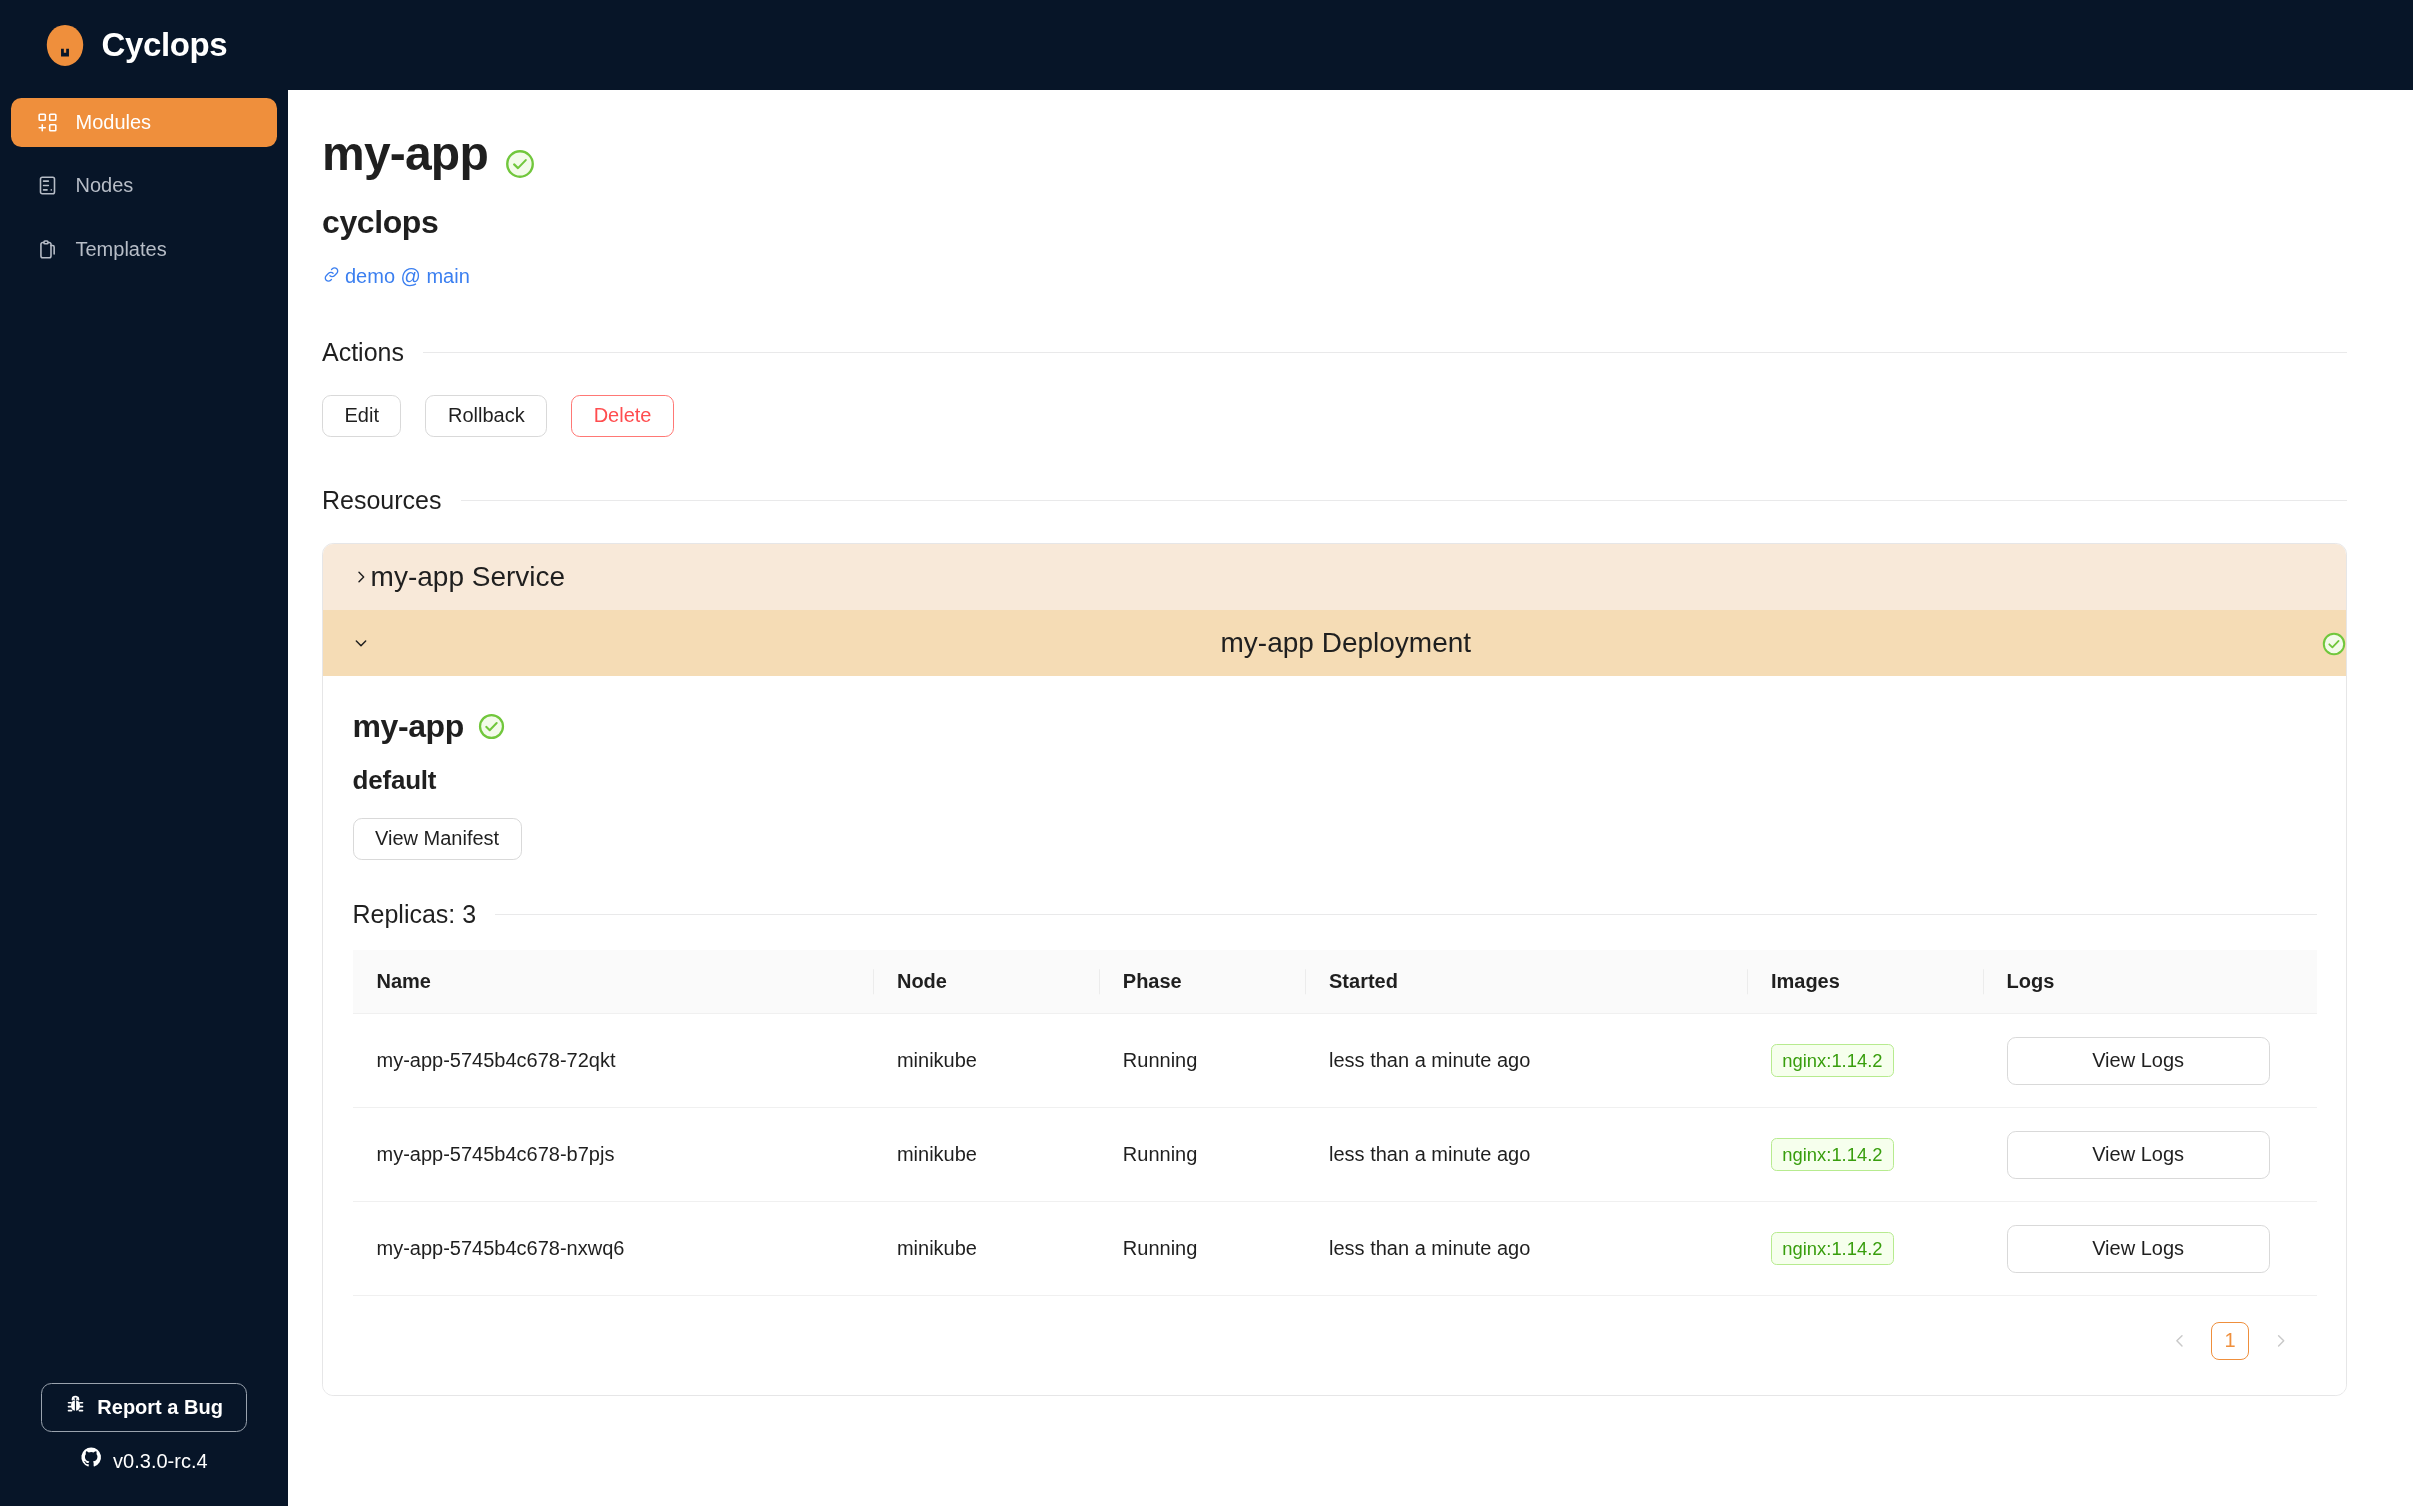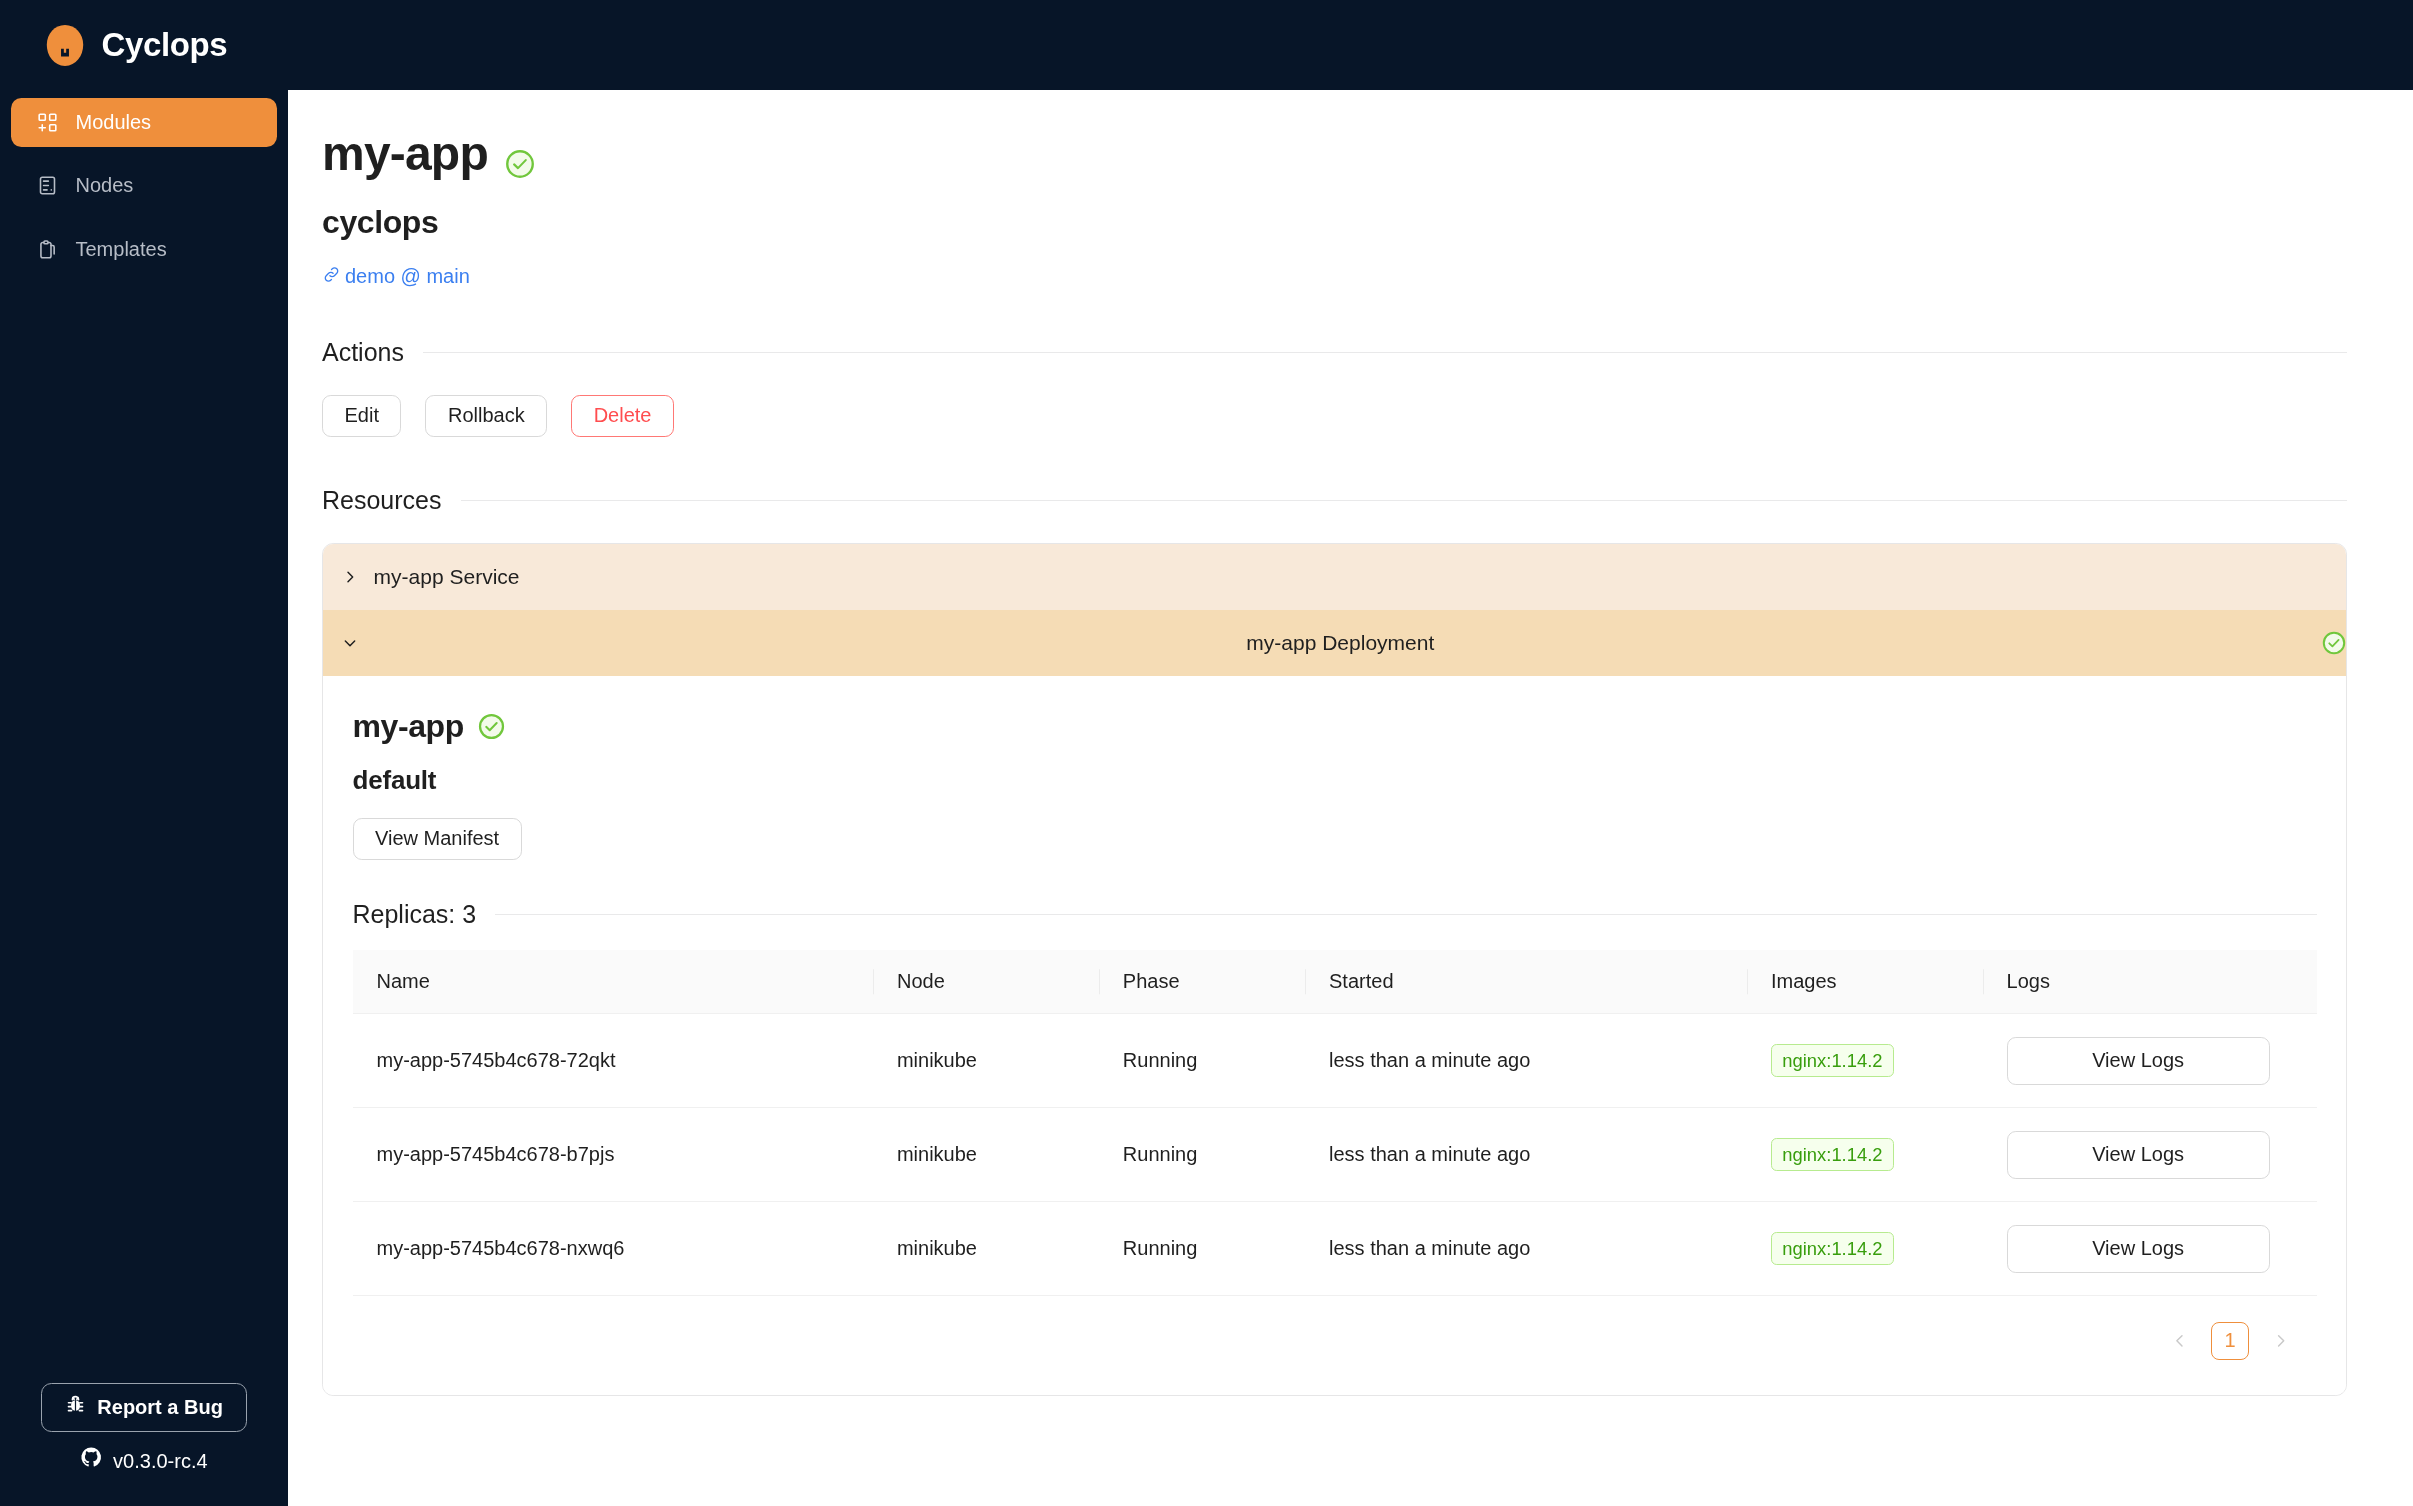--- a/index.html
+++ b/index.html
@@ -123,24 +123,24 @@
 
   
   .resources-card {
     margin-top: 28px;
     border: 0.8px solid #e6e6e7;
     border-radius: 11.2px;
     background: #ffffff;
     overflow: hidden;
   }
   .acc-head {
-    display: flex; align-items: center; gap: 15px;
+    display: flex; align-items: center; gap: 1px;
     height: 66px;
-    padding-left: 18px;
-    font-size: 21px; color: #1f1f1f;
+    padding-left: 29px;
+    font-size: 28px; color: #1f1f1f;
     cursor: pointer;
   }
   .acc-head.collapsed { background: #f8e9d9; }
   .acc-head.expanded  { background: #f5dcb5; justify-content: space-between; }
   .chev { width: 17.6px; height: 17.6px; flex: 0 0 17.6px; display:flex; align-items:center; justify-content:center; }
 
   .acc-body { padding: 32px 29.5px 0 29.5px; background:#ffffff; }
   .dep-title {
     display: flex; align-items: center; gap: 14.4px;
     font-size: 32px; font-weight: 700; color: #1f1f1f; letter-spacing: -0.4px;
@@ -154,21 +154,21 @@
   }
   .replicas-head .lbl { font-size: 25px; color: #1f1f1f; white-space: nowrap; }
   .replicas-head .rule { flex: 1 1 auto; height: 0.8px; background: #e9e9ea; }
 
   
   .tbl-wrap { margin-top: 21px; }
   table.pods { width: 100%; border-collapse: collapse; table-layout: fixed; }
   table.pods thead th {
     background: #fafafa;
     text-align: left;
-    font-size: 20px; font-weight: 400; color: #1f1f1f;
+    font-size: 20px; font-weight: 700; color: #1f1f1f;
     height: 64px;
     padding: 0 0 0 24px;
     border-bottom: 0.8px solid #f0f0f0;
     position: relative;
     vertical-align: middle;
   }
   table.pods thead th + th::before {
     content: ""; position: absolute; left: 0; top: 50%;
     transform: translateY(-50%);
     width: 0.8px; height: 25.5px; background: #ececec;

